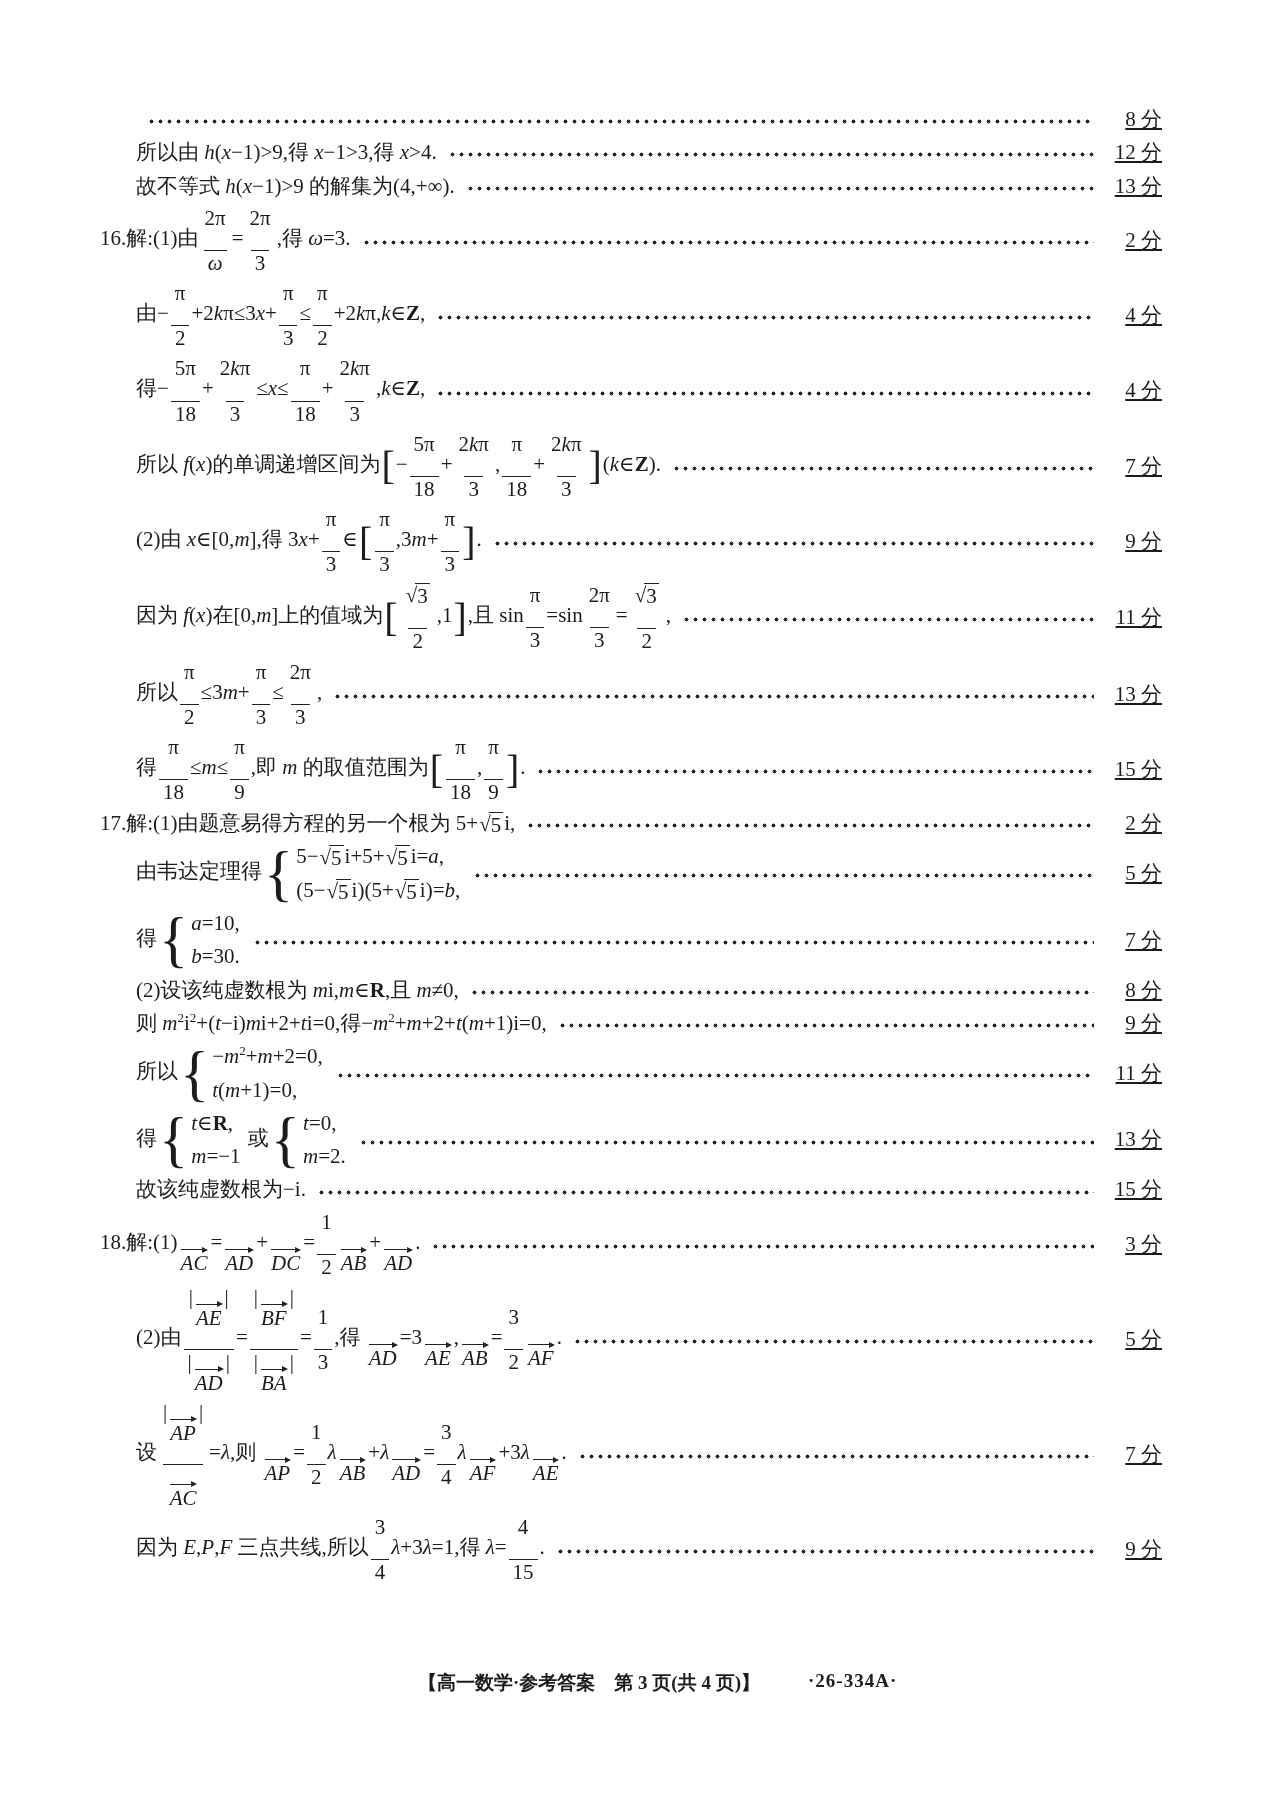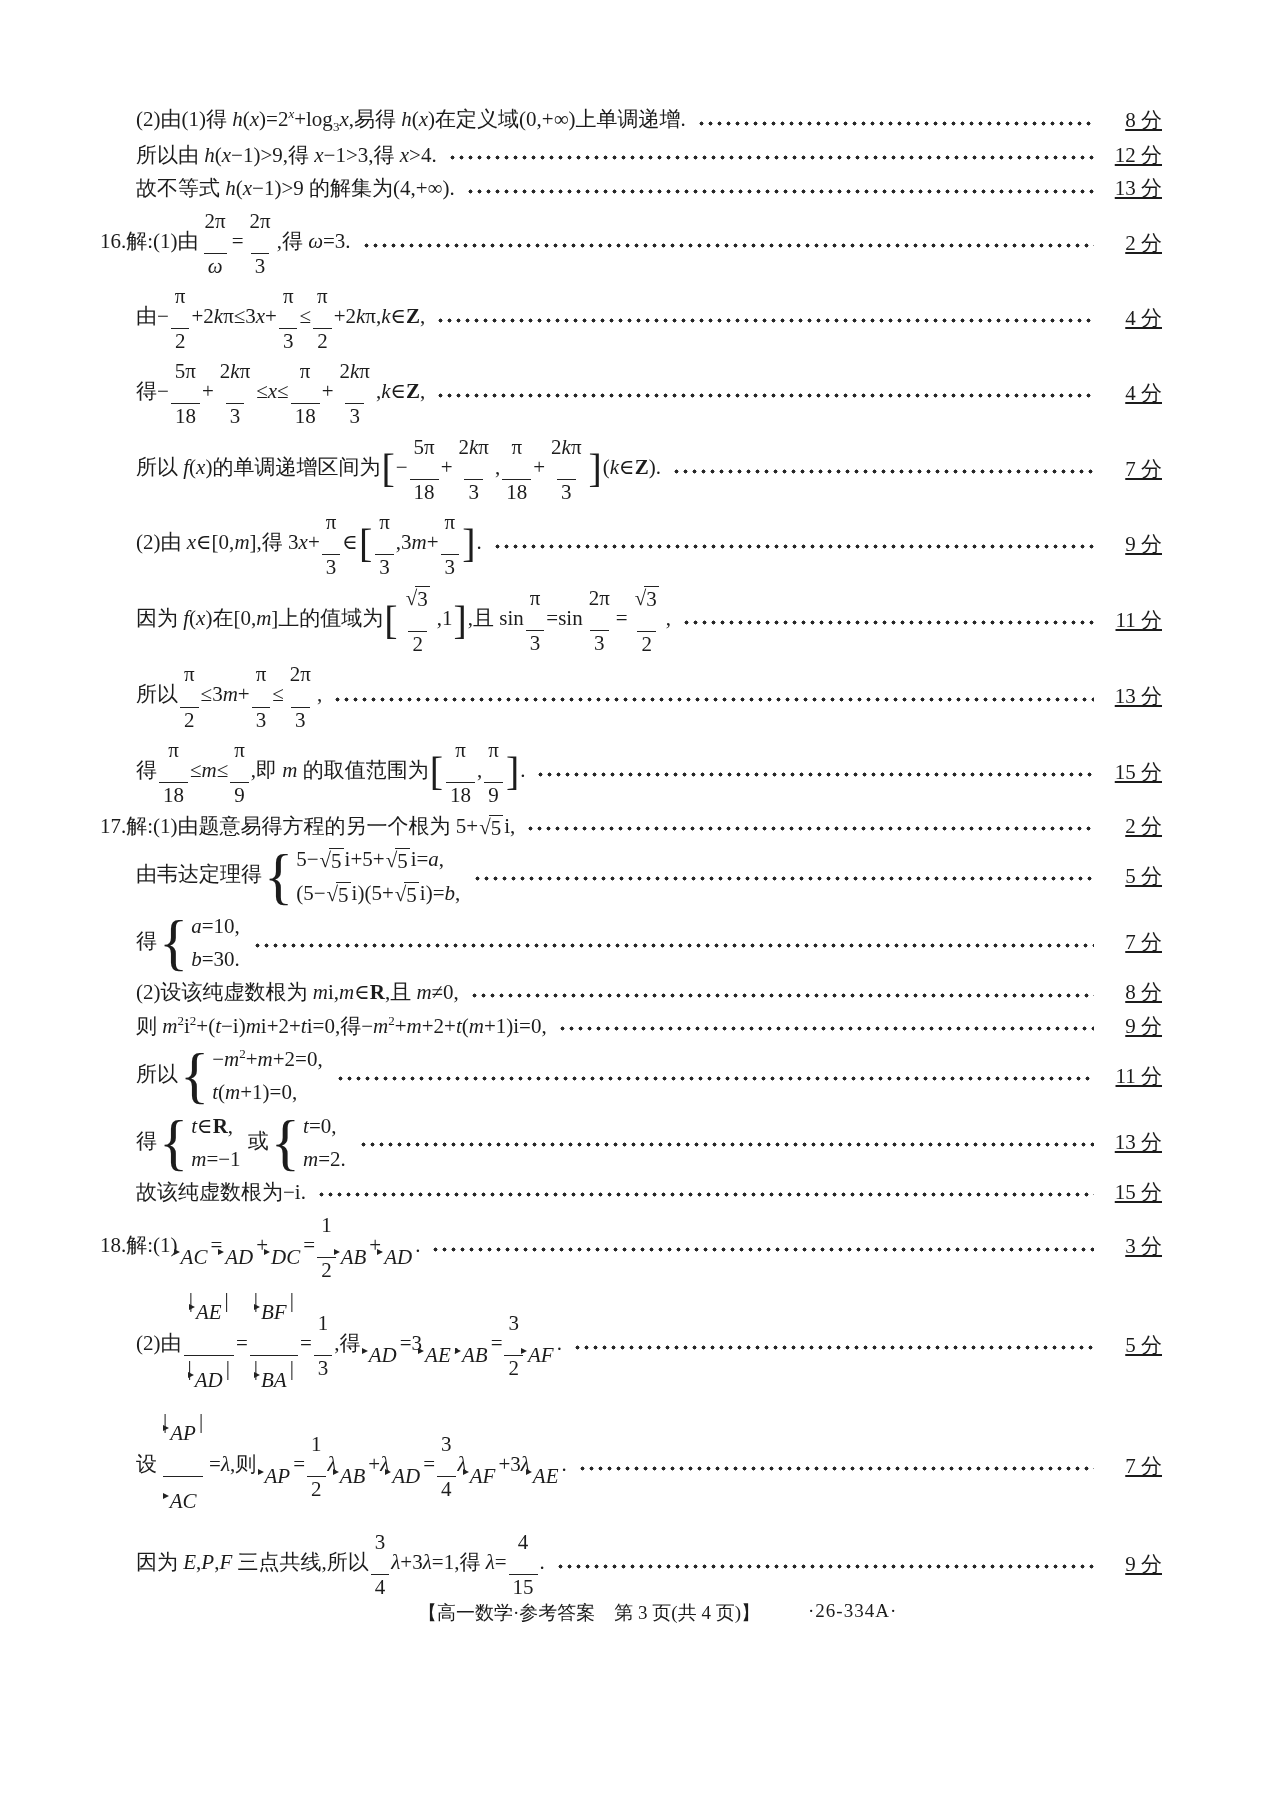--- a/index.html
+++ b/index.html
@@ -17,21 +17,21 @@
   .mc{white-space:pre-wrap;display:inline-block;}
   
   .frac{display:inline-flex;flex-direction:column;align-items:center;vertical-align:middle;line-height:1.15;margin:0 2px;text-align:center;gap:20px;}
   .frac .num,.frac .den{padding:0 4px;display:block;}
   .frac .den{border-top:1.6px solid #222;}
   
   .sqrt{display:inline-flex;align-items:stretch;margin:0 1px;vertical-align:-2px;}
   .rad{line-height:1.15;align-self:flex-end;transform:translateY(-1px);}
   .rexp{border-top:1.6px solid #222;line-height:1.15;padding:0 2px;margin-left:-2px;}
   
-  .vec{display:inline-flex;flex-direction:row;align-items:center;vertical-align:-4px;margin:12px 2px;line-height:1;}
+  .vec{display:inline-flex;flex-direction:column;align-items:center;vertical-align:-4px;margin:0 2px;line-height:1;}
   .varrow{position:relative;align-self:stretch;height:9px;}
   .varrow::before{content:"";position:absolute;left:1px;right:4px;top:5px;border-top:1.6px solid #222;}
   .varrow::after{content:"";position:absolute;right:0;top:2.5px;width:0;height:0;border-left:6px solid #222;border-top:3.5px solid transparent;border-bottom:3.5px solid transparent;}
   .vbody{font-style:italic;padding:0 1px;}
   
   .cases{display:inline-flex;align-items:center;vertical-align:middle;margin:0 2px;}
   .brace{font-size:2.9em;font-weight:300;line-height:0;margin-right:3px;}
   .crows{display:inline-flex;flex-direction:column;gap:6px;align-items:flex-start;}
   .crow{display:block;}
   
@@ -40,30 +40,29 @@
   sup.i{font-style:italic;}
   .i{font-style:italic;}
   .bf{font-weight:700;}
   
   .dots{flex:1 1 auto;height:7px;margin:0 10px 0 12px;
     background-image:radial-gradient(circle at 3.5px 3.5px,#262626 1.8px,transparent 2.2px);
     background-size:9px 7px;background-repeat:repeat-x;background-position:left center;
     transform:translateY(2px);}
   .score{flex:0 0 auto;min-width:58px;text-align:right;white-space:pre;text-decoration:underline;}
   
-  .footer{position:absolute;left:0;top:1600px;width:1280px;height:30px;font-size:19px;}
+  .footer{position:absolute;left:0;top:1670px;width:1280px;height:30px;font-size:19px;font-weight:bold;}
   .footer .finfo{position:absolute;left:418px;}
   .footer .fcode{position:absolute;left:808px;letter-spacing:1px;}
 </style>
 </head>
 <body>
 
 <main class="sheet">
     <div class="line">
-      <span class="mc"><span class="t">(2)由(1)得 </span><span class="i">h</span><span class="t">(</span><span class="i">x</span><span class="t">)=2</span><sup class="i">x</sup><span class="t">+log</span><sub>3</sub><span class="i">x</span><span class="t">,易得 </span><span class="i">h</span><span class="t">(</span><span class="i">x</span><span class="t">)在定义域(0,+∞)上单调递增.</span></span>
       <div class="dots"></div>
       <span class="score">8 分</span>
     </div>
     <div class="line">
       <span class="mc"><span class="t">所以由 </span><span class="i">h</span><span class="t">(</span><span class="i">x</span><span class="t">−1)&gt;9,得 </span><span class="i">x</span><span class="t">−1&gt;3,得 </span><span class="i">x</span><span class="t">&gt;4.</span></span>
       <div class="dots"></div>
       <span class="score">12 分</span>
     </div>
     <div class="line">
       <span class="mc"><span class="t">故不等式 </span><span class="i">h</span><span class="t">(</span><span class="i">x</span><span class="t">−1)&gt;9 的解集为(4,+∞).</span></span>

